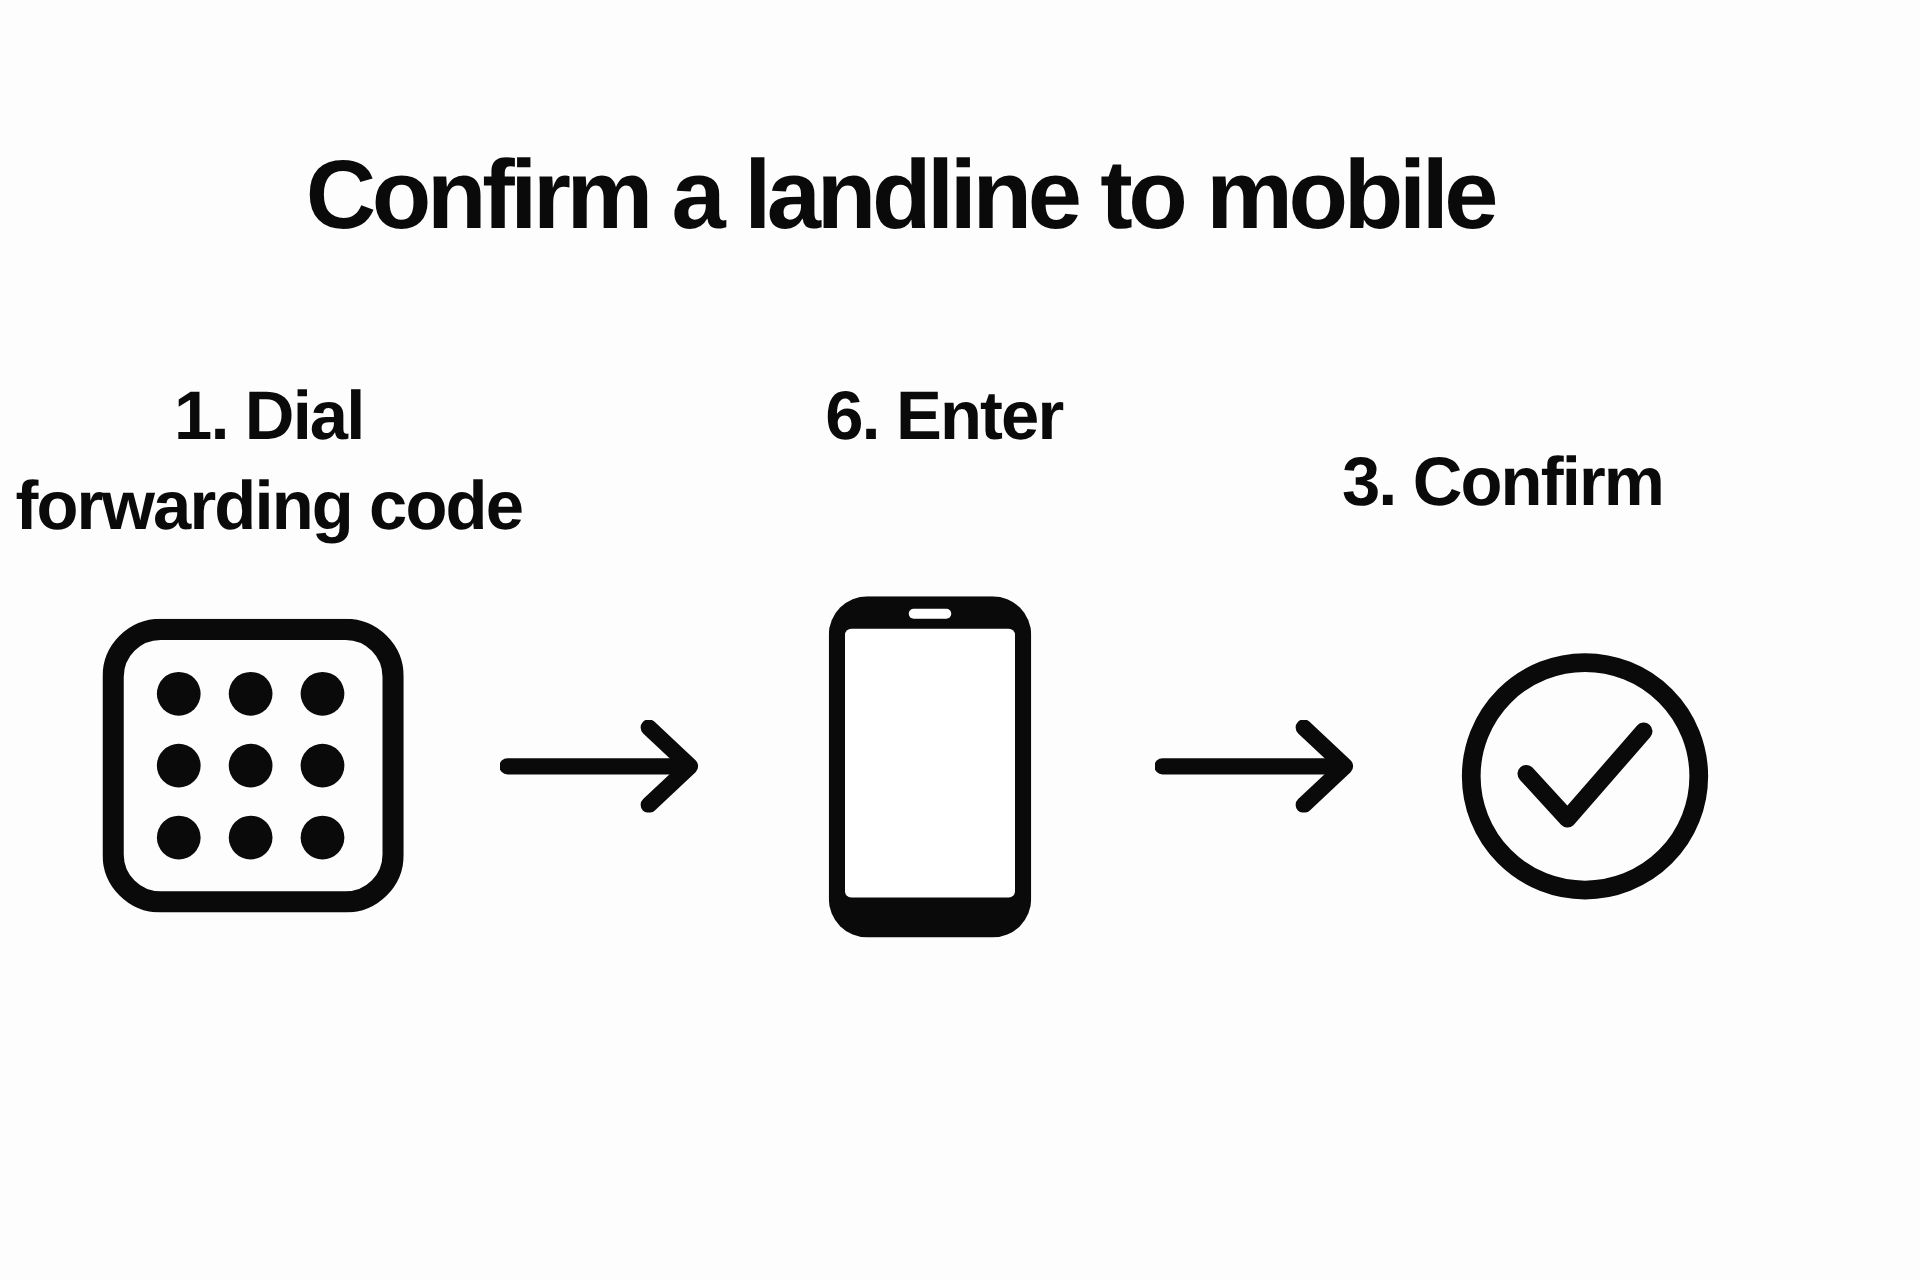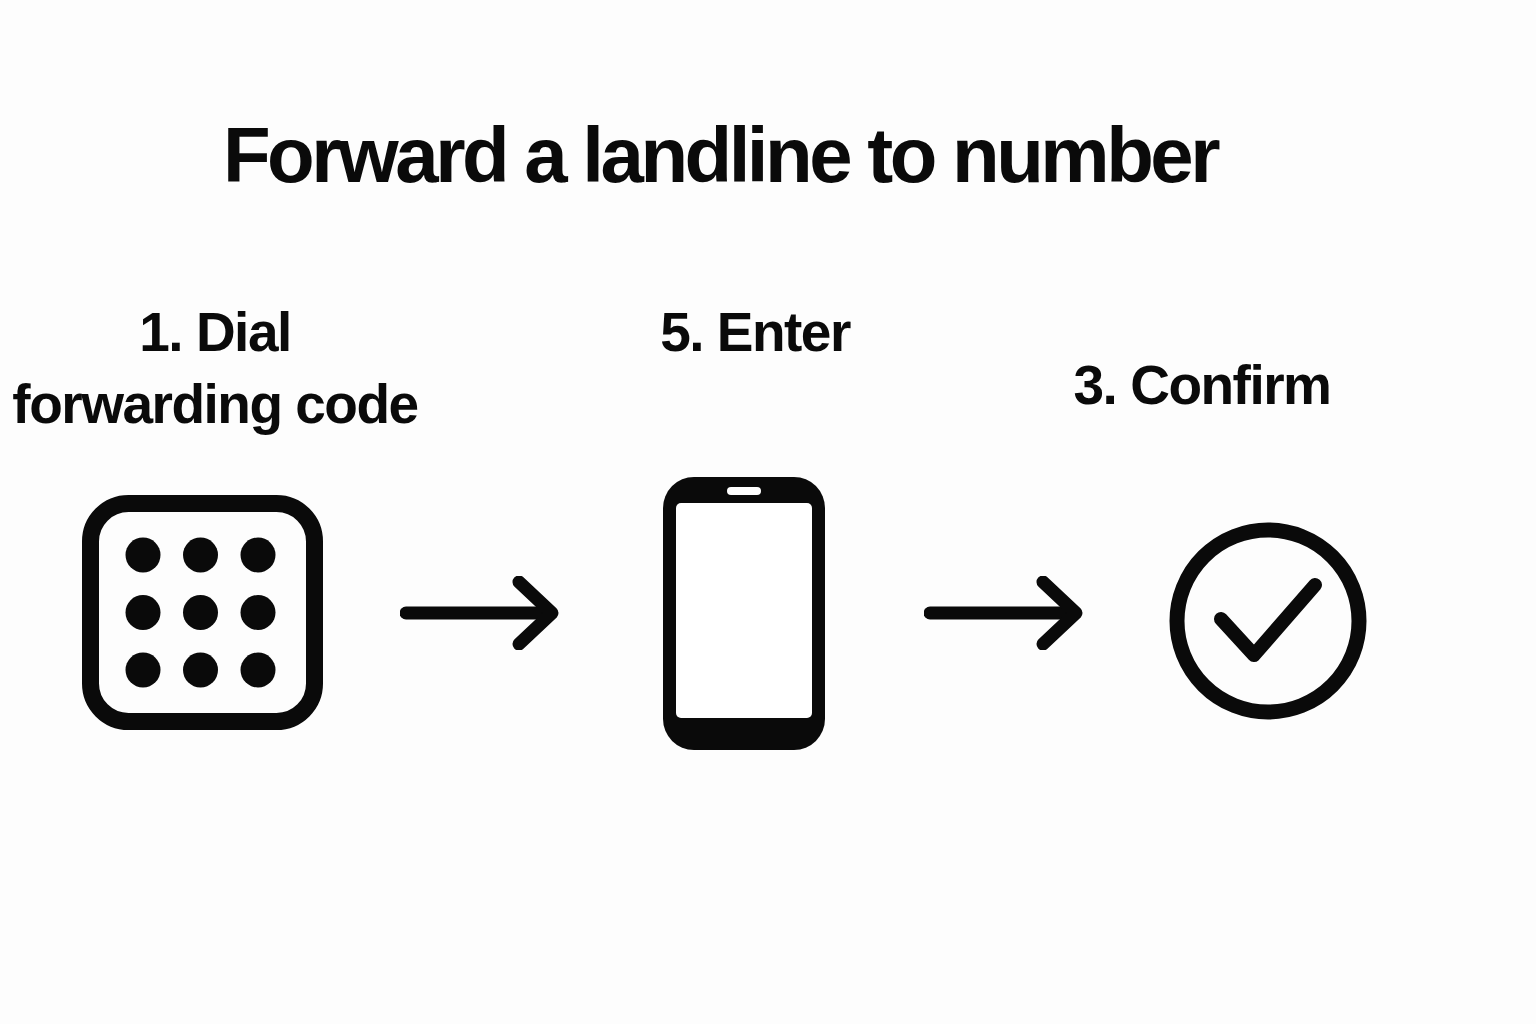--- a/index.html
+++ b/index.html
@@ -50,21 +50,21 @@
   .phone-icon  { left: 663px;  top: 477px; width: 162px; height: 273px; }
   .check-icon  { left: 1168px; top: 521px; width: 200px; height: 200px; }
   .arrow-1     { left: 400px;  top: 576px; width: 164px; height: 74px; }
   .arrow-2     { left: 924px;  top: 576px; width: 164px; height: 74px; }
 </style>
 </head>
 <body>
 
 <div class="canvas">
 
-  <div class="title">Forward a landline to number</div>
+  <div class="title">Confirm a landline to mobile</div>
 
   <div class="step-label label-1">
     <span>1. Dial</span>
     <span>forwarding code</span>
   </div>
   <svg class="icon keypad-icon" viewBox="0 0 241 235" aria-hidden="true">
     <rect x="8.5" y="8.5" width="224" height="218" rx="38" fill="none" stroke="currentColor" stroke-width="17"></rect>
     <circle cx="61" cy="60" r="17.5" fill="currentColor"></circle>
     <circle cx="118.5" cy="60" r="17.5" fill="currentColor"></circle>
     <circle cx="176" cy="60" r="17.5" fill="currentColor"></circle>
@@ -75,21 +75,21 @@
     <circle cx="118.5" cy="175" r="17.5" fill="currentColor"></circle>
     <circle cx="176" cy="175" r="17.5" fill="currentColor"></circle>
   </svg>
 
   <svg class="icon arrow-1" viewBox="0 0 164 74" aria-hidden="true">
     <path d="M6,37 H146" fill="none" stroke="currentColor" stroke-width="13" stroke-linecap="round"></path>
     <path d="M119,6 L152,37 L119,68" fill="none" stroke="currentColor" stroke-width="13" stroke-linecap="round" stroke-linejoin="round"></path>
   </svg>
 
   <div class="step-label label-2">
-    <span>5. Enter</span>
+    <span>6. Enter</span>
   </div>
   <svg class="icon phone-icon" viewBox="0 0 162 273" aria-hidden="true">
     <rect x="0" y="0" width="162" height="273" rx="31" fill="currentColor"></rect>
     <rect x="13" y="26" width="136" height="215" rx="5" fill="#fff"></rect>
     <rect x="64" y="10" width="34" height="8" rx="4" fill="#fff"></rect>
   </svg>
 
   <svg class="icon arrow-2" viewBox="0 0 164 74" aria-hidden="true">
     <path d="M6,37 H146" fill="none" stroke="currentColor" stroke-width="13" stroke-linecap="round"></path>
     <path d="M119,6 L152,37 L119,68" fill="none" stroke="currentColor" stroke-width="13" stroke-linecap="round" stroke-linejoin="round"></path>

